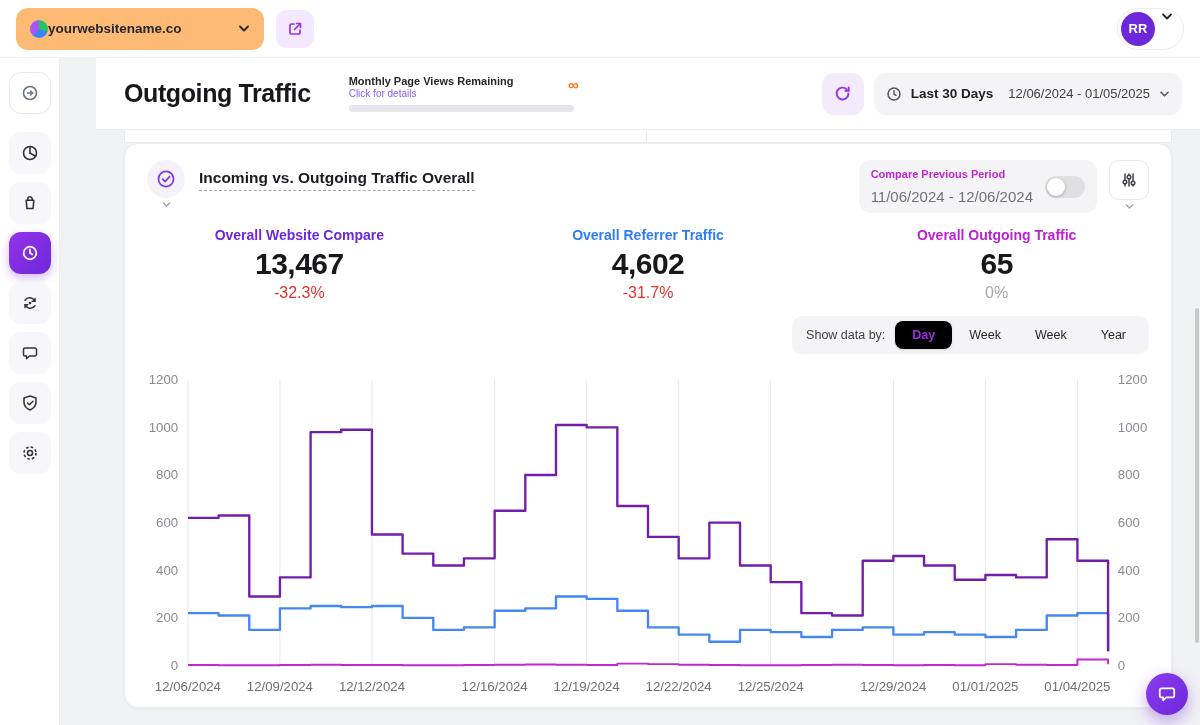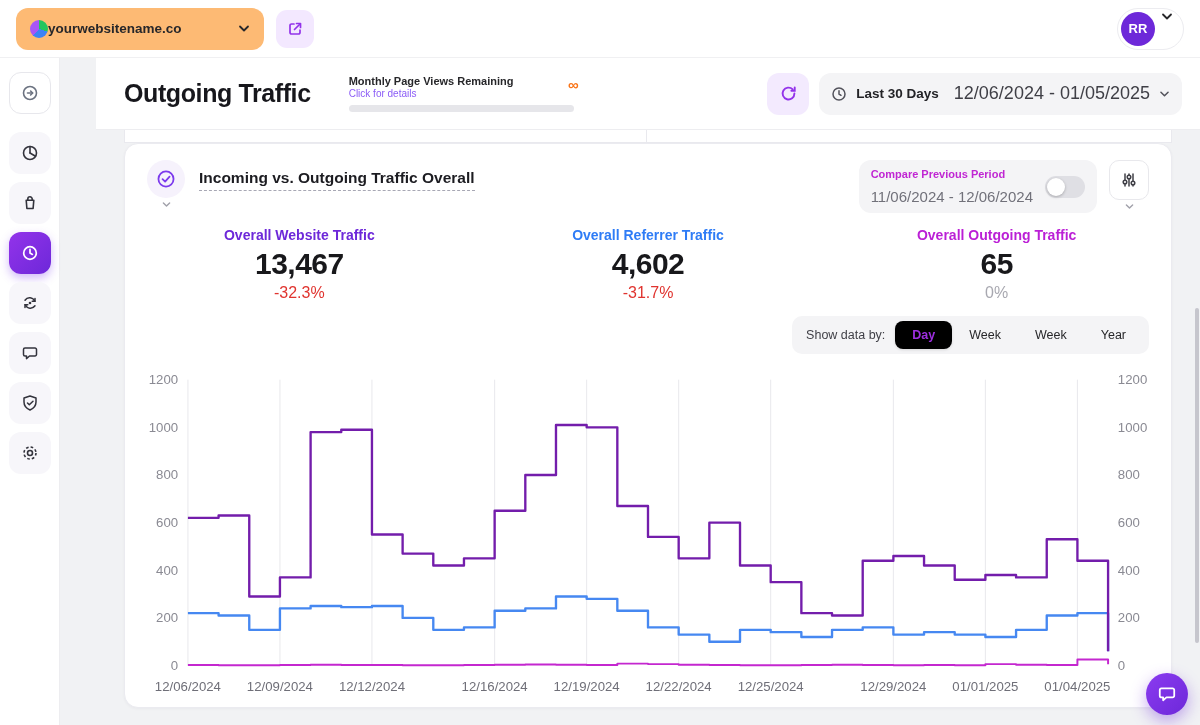--- a/index.html
+++ b/index.html
@@ -30,21 +30,21 @@
   .page-title { font-size:25px; font-weight:800; letter-spacing:-.4px; color:#17171c; }
   .quota { margin-left:38px; width:230px; position:relative; }
   .quota-label { font-size:11px; font-weight:700; color:#27272a; }
   .quota-link { font-size:10px; color:#8b5cf6; margin-top:1px; cursor:pointer; }
   .quota-value { position:absolute; right:0; top:2px; color:#f97316; font-size:15px; font-weight:700; line-height:1; }
   .quota-bar { margin-top:6px; height:7px; width:225px; background:#e6e6ea; border-radius:4px; }
   .head-spacer { flex:1; }
   .refresh-btn { width:42px; height:42px; border-radius:12px; border:none; background:#f3eafe; color:#9333ea; display:flex; align-items:center; justify-content:center; cursor:pointer; margin-right:10px; }
   .range-ctl { height:42px; background:#f4f4f6; border-radius:12px; display:flex; align-items:center; gap:9px; padding:0 12px; cursor:pointer; color:#52525b; }
   .range-label { font-size:13.5px; font-weight:700; color:#232327; }
-  .range-dates { font-size:18px; color:#3f3f46; margin-left:6px; }
+  .range-dates { font-size:13px; color:#3f3f46; margin-left:6px; }
 
   
   .content { flex:1; background:#f1f2f4; padding:0 28px; position:relative; }
   .remnant { height:13px; background:#fff; border-left:1px solid #e9e9ee; border-right:1px solid #e9e9ee; border-bottom:1px solid #e9e9ee; position:relative; }
   .remnant-split { position:absolute; left:49.8%; top:0; bottom:0; width:1px; background:#e9e9ee; }
 
   .card { background:#fff; border:1px solid #ebebf0; border-radius:14px; box-shadow:0 1px 3px rgba(20,20,40,.04); }
   .card-head { display:flex; align-items:flex-start; padding:16px 22px 6px 22px; }
   .icon-col { display:flex; flex-direction:column; align-items:center; gap:3px; }
   .icon-circle { width:38px; height:38px; border-radius:50%; background:#f6f2fc; display:flex; align-items:center; justify-content:center; color:#7c3aed; cursor:pointer; }
@@ -232,21 +232,21 @@
                 </svg>
             </button>
             <svg class="mini-chev" width="9" height="7" viewBox="0 0 10 9">
                 <polyline points="1,2.5 5,6.5 9,2.5" fill="none" stroke="currentColor" stroke-width="1.8" stroke-linecap="round" stroke-linejoin="round"></polyline>
               </svg>
           </div>
         </div>
 
         <div class="stats">
           <div class="stat">
-            <div class="stat-label" style="color: rgb(109, 40, 217);">Overall Website Traffic</div>
+            <div class="stat-label" style="color: rgb(109, 40, 217);">Overall Website Compare</div>
             <div class="stat-value">13,467</div>
             <div class="stat-delta" style="color: rgb(224, 52, 47);">-32.3%</div>
           </div>
           <div class="stat">
             <div class="stat-label" style="color: rgb(46, 124, 246);">Overall Referrer Traffic</div>
             <div class="stat-value">4,602</div>
             <div class="stat-delta" style="color: rgb(224, 52, 47);">-31.7%</div>
           </div>
           <div class="stat">
             <div class="stat-label" style="color: rgb(187, 31, 214);">Overall Outgoing Traffic</div>

